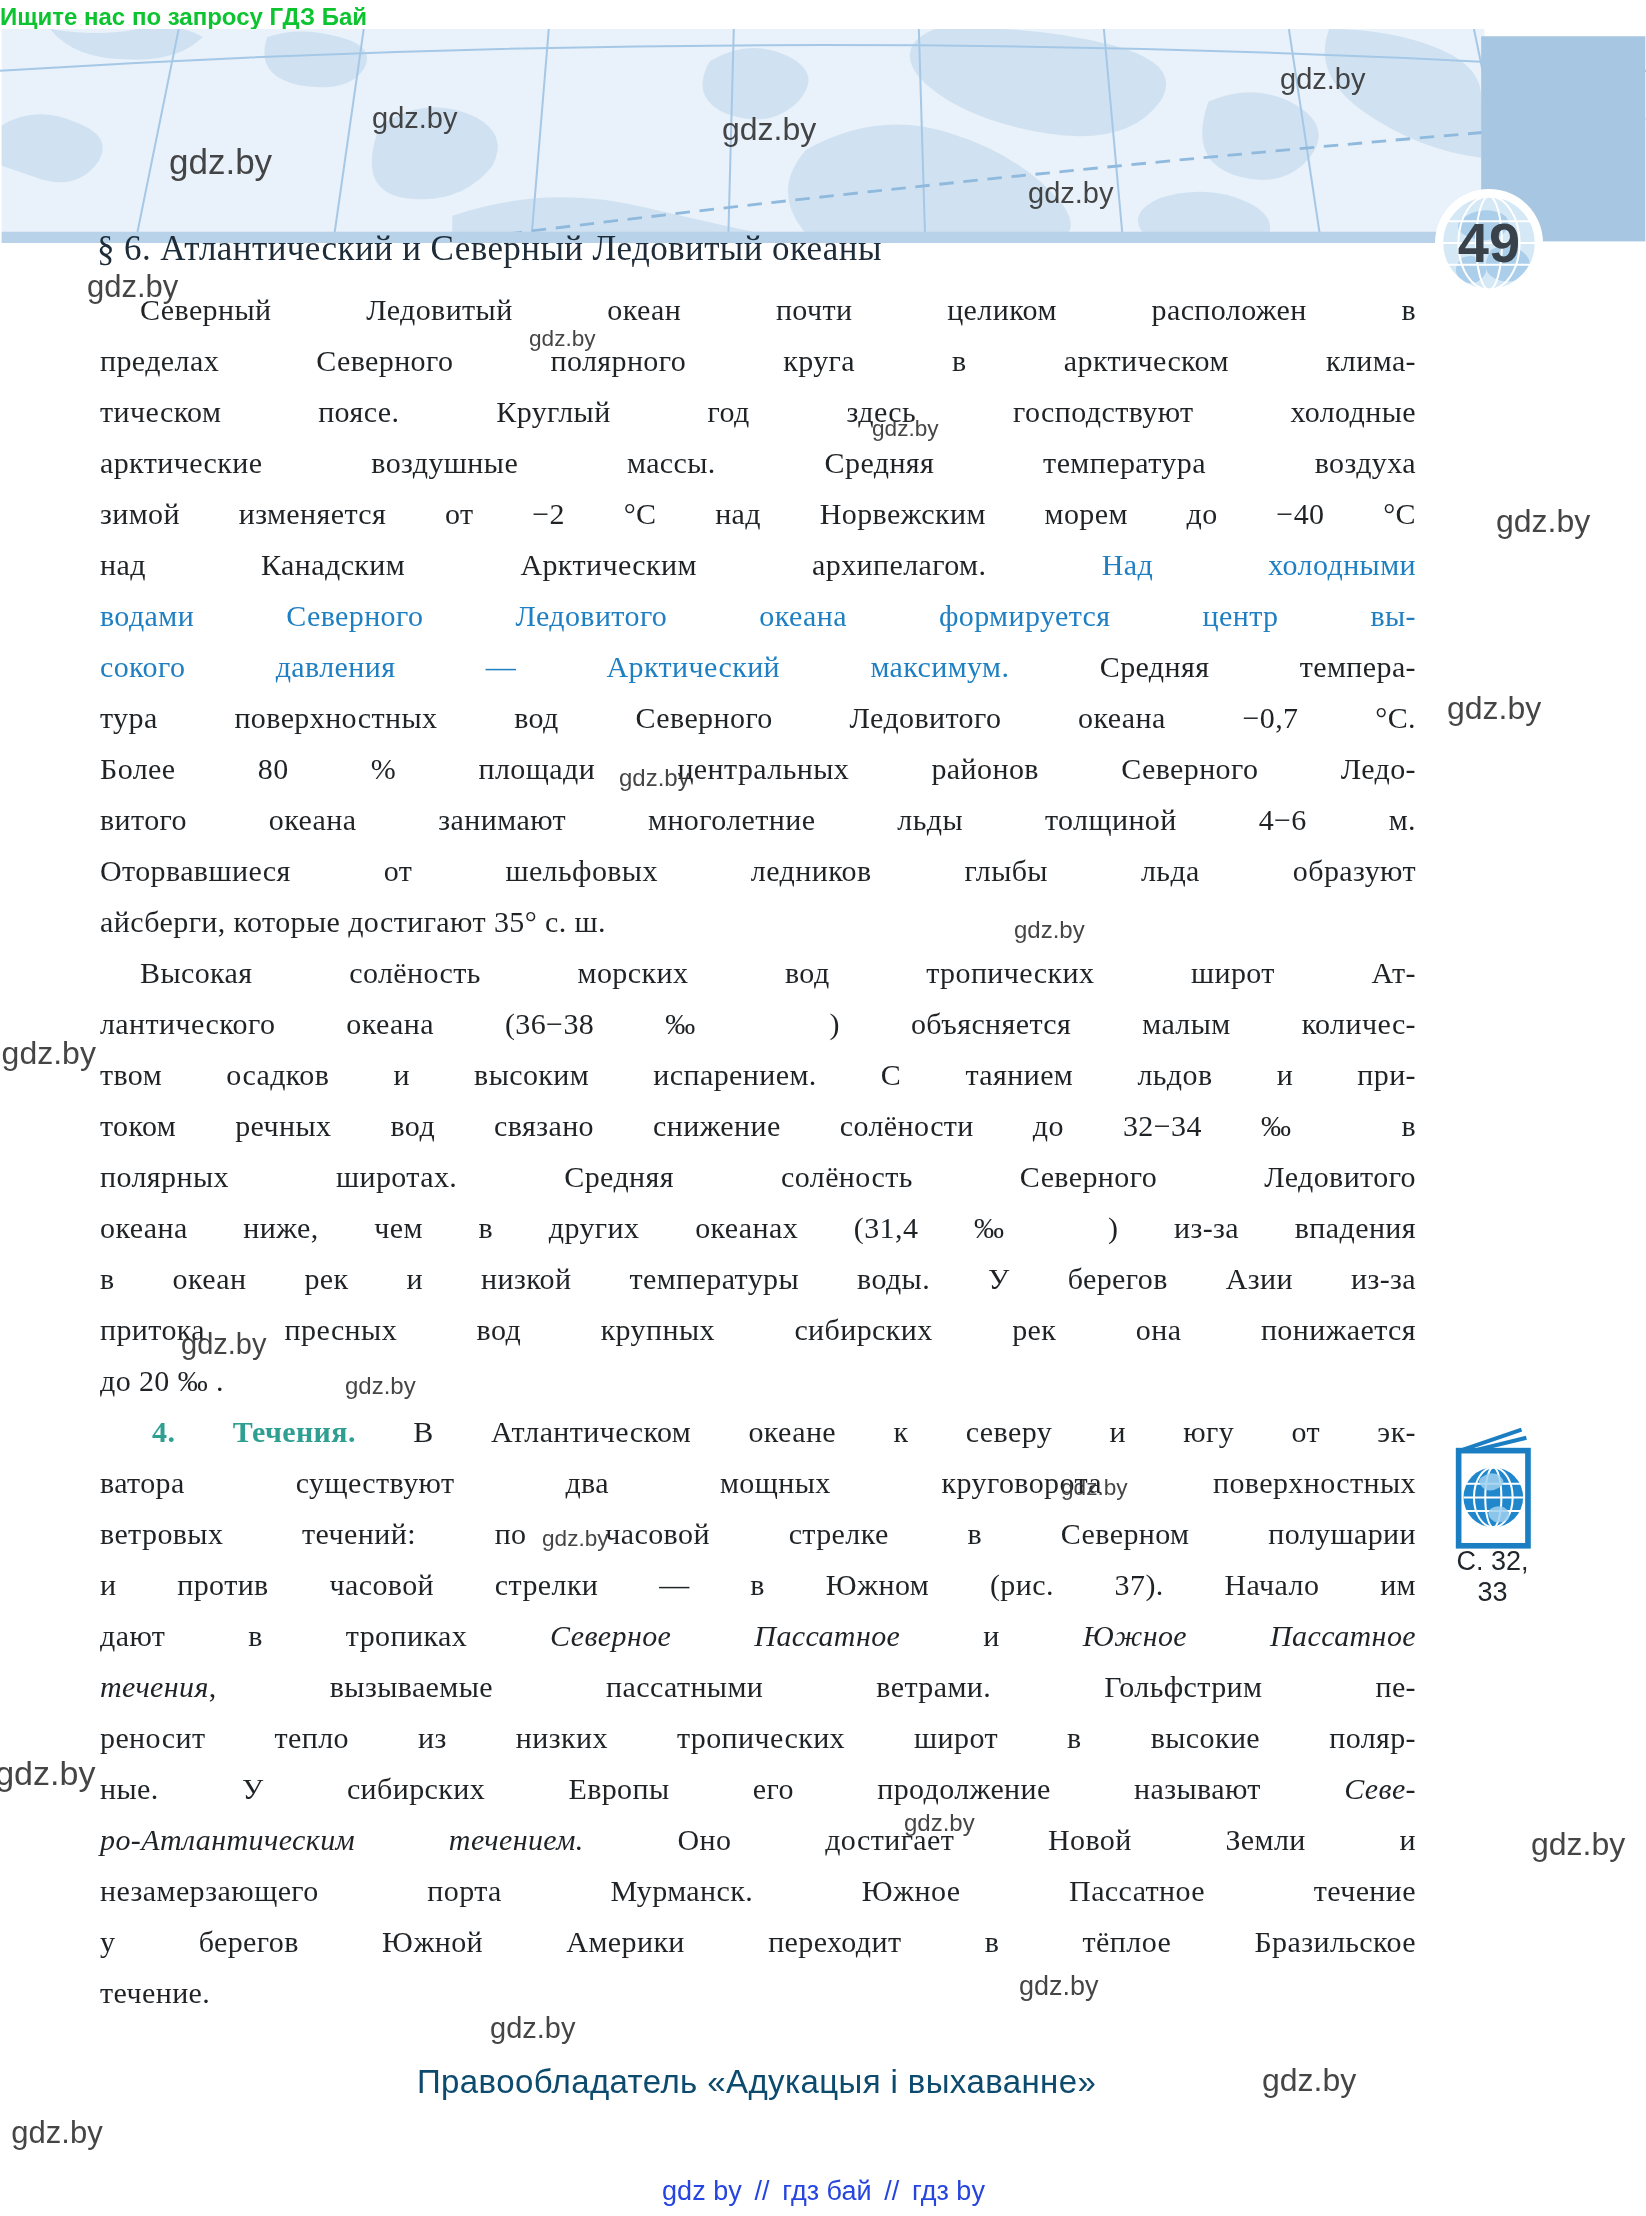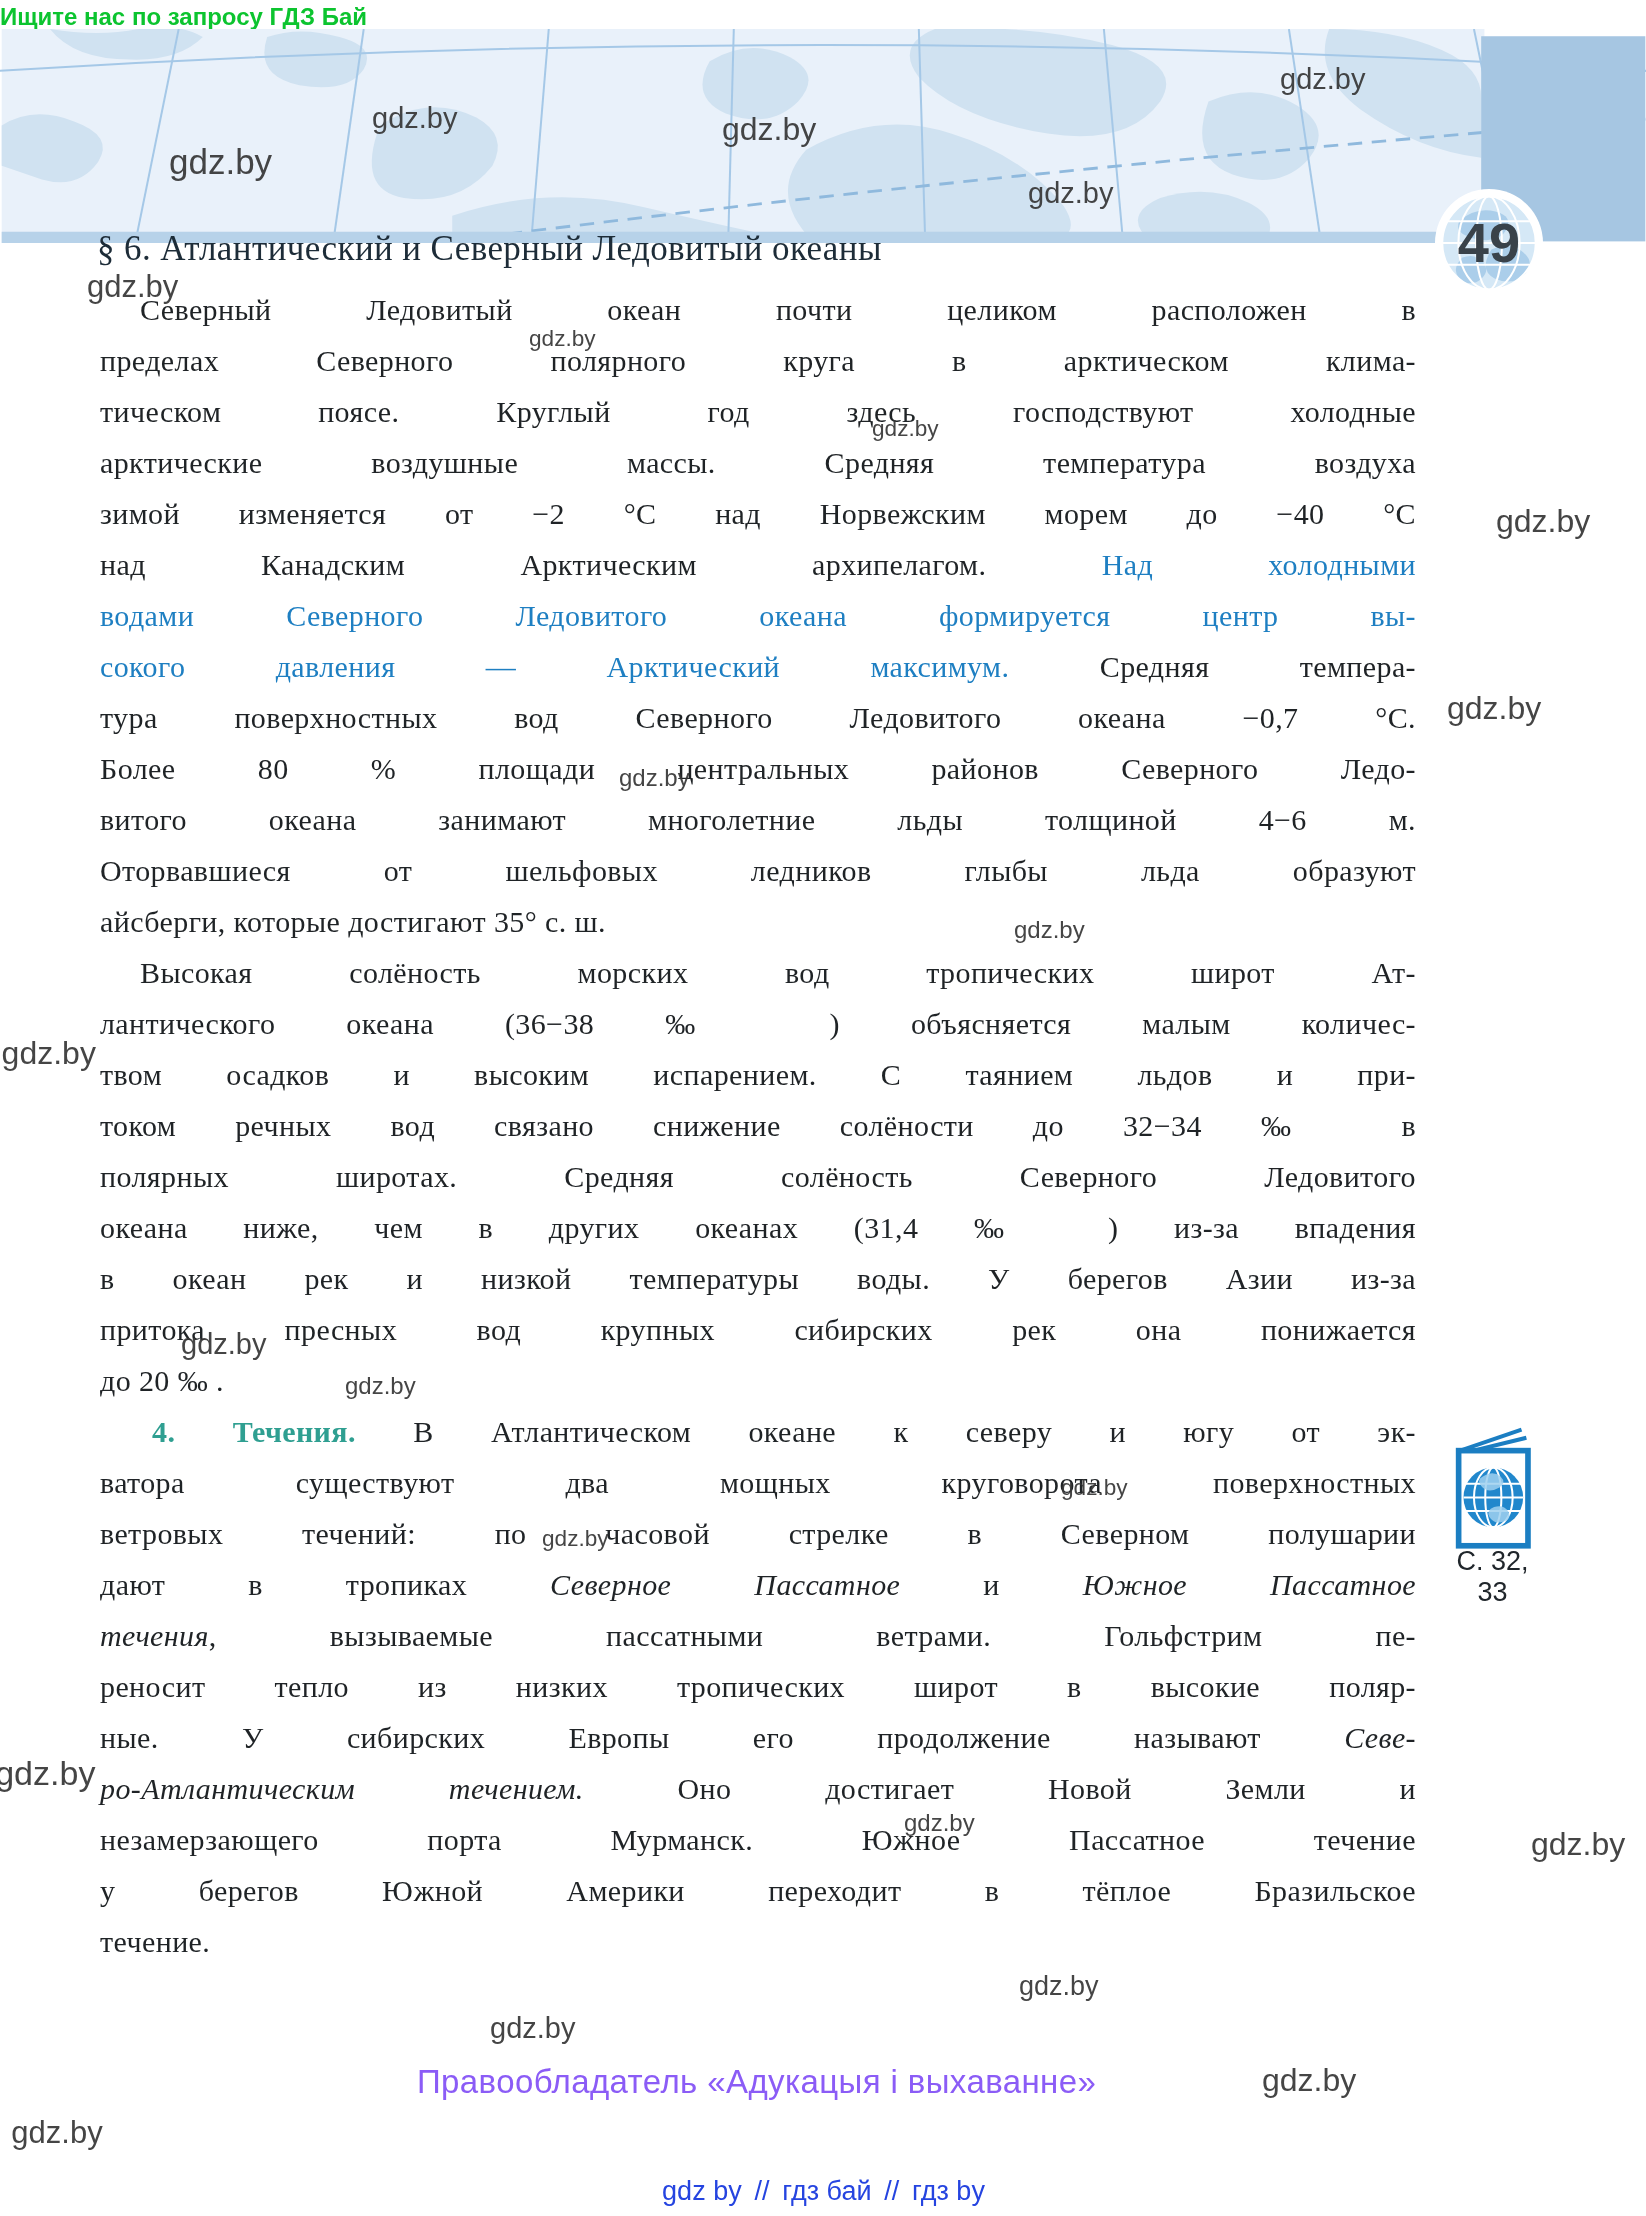--- a/index.html
+++ b/index.html
@@ -32,21 +32,21 @@
   .italic{font-style:italic;}
   
   .wm{position:absolute;font-family:"Liberation Sans",sans-serif;color:#363636;opacity:.92;
       white-space:nowrap;}
   
   .atlas{position:absolute;left:1452px;top:1420px;width:81px;height:129px;}
   .atlas-ref{position:absolute;left:1444px;top:1546px;width:97px;text-align:center;
       font-family:"Liberation Sans",sans-serif;font-size:27px;color:#20262b;}
   
   .copyright{position:absolute;left:417px;top:2063px;font-family:"Liberation Sans",sans-serif;
-      font-size:33px;font-weight:500;color:#8b5cf6;letter-spacing:0.4px;}
+      font-size:33px;font-weight:500;color:#0c4a6e;letter-spacing:0.4px;}
   .links{position:absolute;left:0;top:2176px;width:1647px;text-align:center;
       font-family:"Liberation Sans",sans-serif;font-size:27px;color:#2544e0;}
   .links a{color:#2544e0;text-decoration:none;margin:0 4.8px;}
   .links .sep{color:#2544e0;margin:0 8px;}
 </style>
 </head>
 <body>
 
 <div id="page">
 
@@ -136,20 +136,21 @@
         <div class="tl"><span>полярных широтах. Средняя солёность Северного Ледовитого</span></div>
         <div class="tl"><span>океана ниже, чем в других океанах (31,4 ‰ ) из-за впадения</span></div>
         <div class="tl"><span>в океан рек и низкой температуры воды. У берегов Азии из-за</span></div>
         <div class="tl"><span>притока пресных вод крупных сибирских рек она понижается</span></div>
         <div class="tl nj"><span>до 20 ‰ .</span></div>
       </div>
       <div class="para">
         <div class="tl ind"><span class="teal">4. Течения.</span><span> В Атлантическом океане к северу и югу от эк-</span></div>
         <div class="tl"><span>ватора существуют два мощных круговорота поверхностных</span></div>
         <div class="tl"><span>ветровых течений: по часовой стрелке в Северном полушарии</span></div>
+        <div class="tl"><span>и против часовой стрелки — в Южном (рис. 37). Начало им</span></div>
         <div class="tl"><span>дают в тропиках </span><span class="italic">Северное Пассатное</span><span> и </span><span class="italic">Южное Пассатное</span></div>
         <div class="tl"><span class="italic">течения</span><span>, вызываемые пассатными ветрами. Гольфстрим пе-</span></div>
         <div class="tl"><span>реносит тепло из низких тропических широт в высокие поляр-</span></div>
         <div class="tl"><span>ные. У сибирских Европы его продолжение называют </span><span class="italic">Севе-</span></div>
         <div class="tl"><span class="italic">ро-Атлантическим течением.</span><span> Оно достигает Новой Земли и</span></div>
         <div class="tl"><span>незамерзающего порта Мурманск. Южное Пассатное течение</span></div>
         <div class="tl"><span>у берегов Южной Америки переходит в тёплое Бразильское</span></div>
         <div class="tl nj"><span>течение.</span></div>
       </div>
     </div>

